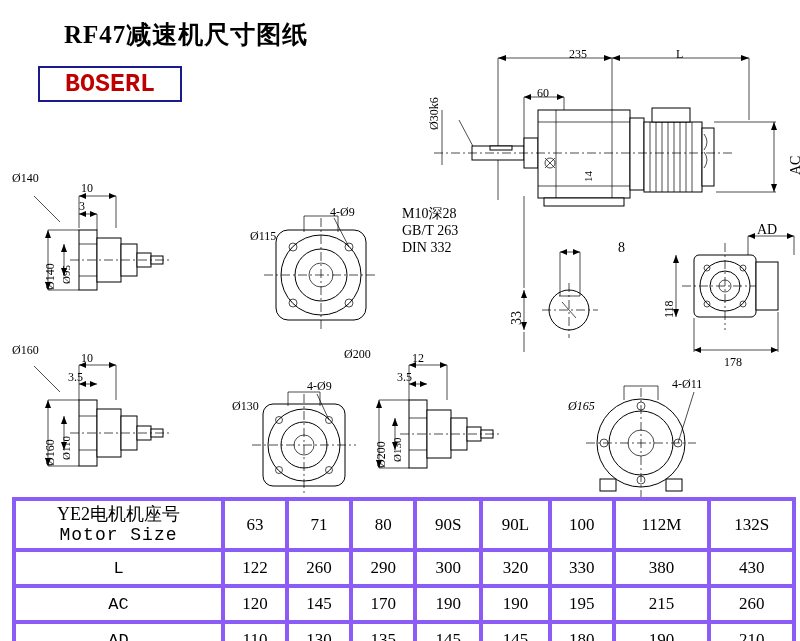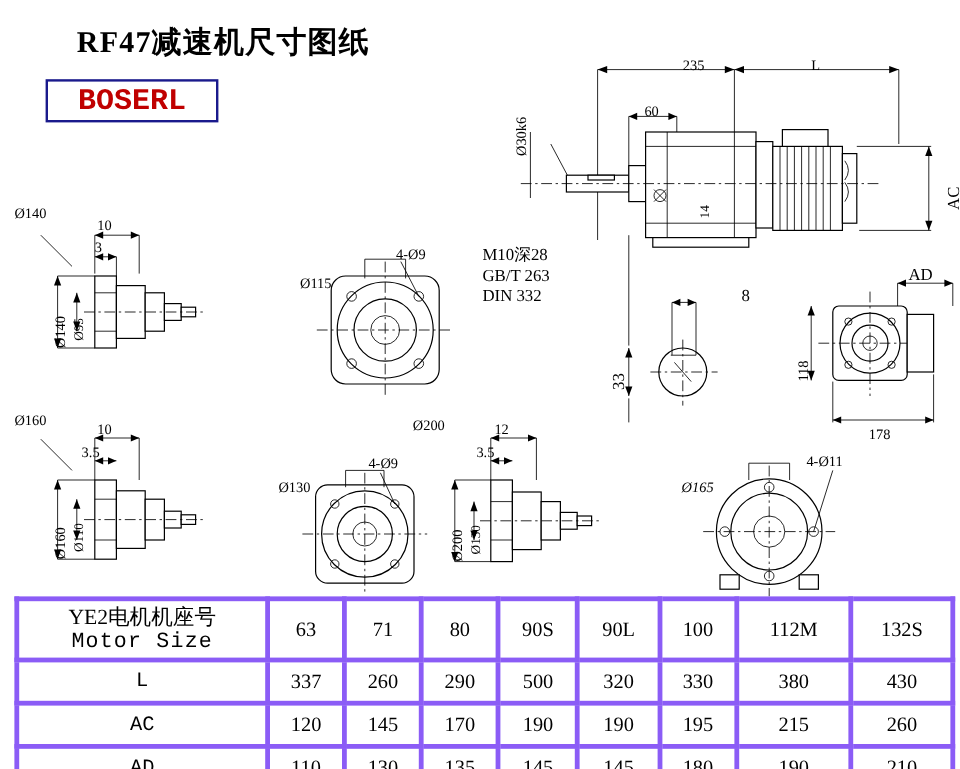--- a/index.html
+++ b/index.html
@@ -428,24 +428,24 @@
         <td>71</td>
         <td>80</td>
         <td>90S</td>
         <td>90L</td>
         <td>100</td>
         <td>112M</td>
         <td>132S</td>
       </tr>
       <tr>
         <td class="head rowlabel">L</td>
-        <td>337</td>
+        <td>122</td>
         <td>260</td>
         <td>290</td>
-        <td>500</td>
+        <td>300</td>
         <td>320</td>
         <td>330</td>
         <td>380</td>
         <td>430</td>
       </tr>
       <tr>
         <td class="head rowlabel">AC</td>
         <td>120</td>
         <td>145</td>
         <td>170</td>

